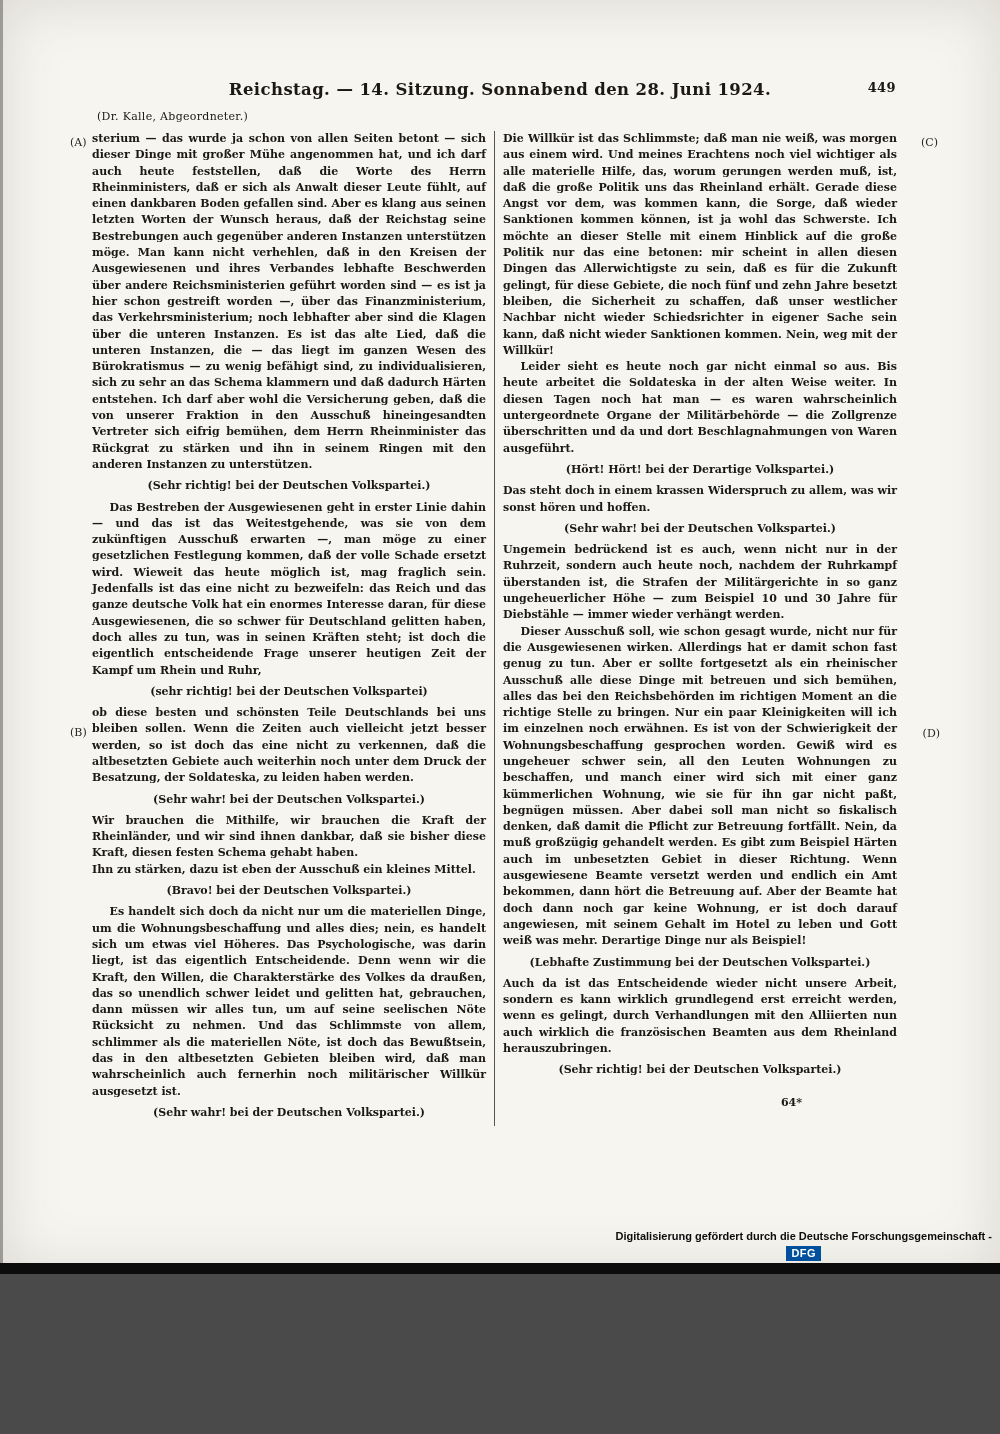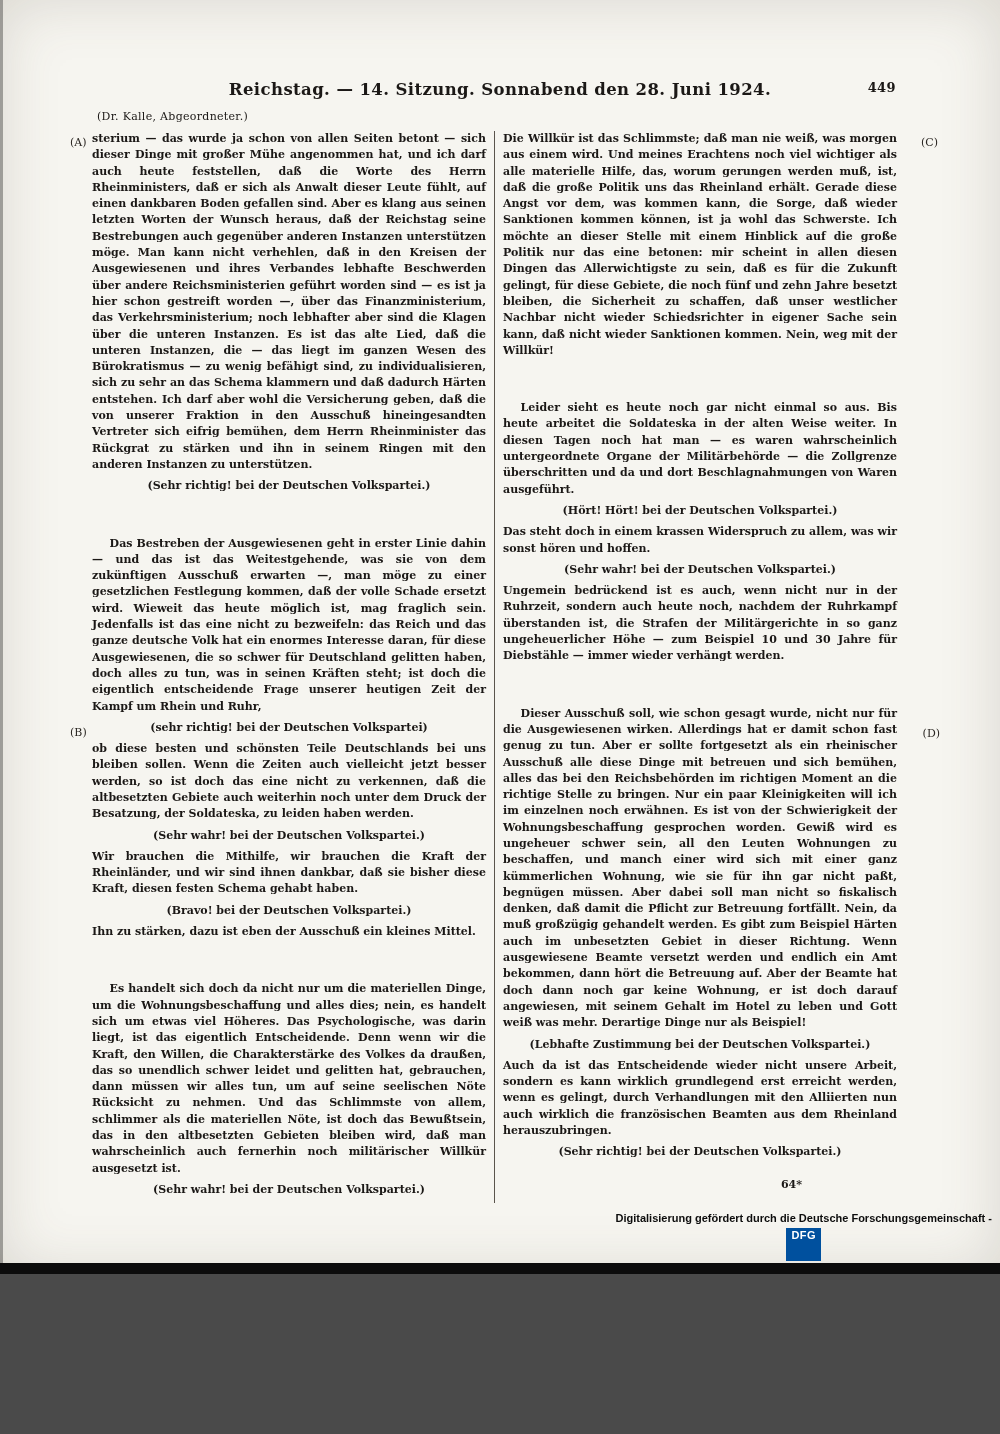--- a/index.html
+++ b/index.html
@@ -42,36 +42,36 @@
   .columns {
     position: absolute; top: 131px; left: 92px;
     display: flex; align-items: stretch;
   }
   .col { width: 394px; font-size: 11px; line-height: 16.3px; font-weight: bold; }
   .divider {
     width: 1px; background: #5a544c; margin: 0 8px;
     align-self: stretch;
   }
   .para { margin: 0; text-align: justify; }
-  .para.indent { text-indent: 1.6em; margin-top: 41px; }
+  .para.indent { text-indent: 1.6em; }
   .para.interjection {
     text-align: center; text-indent: 0; margin: 5px 18px;
   }
   .para.signature {
     text-align: right; padding-right: 95px; margin-top: 16px;
   }
   
   .digit-footer {
     position: absolute; right: 8px; bottom: 13px;
     display: flex; align-items: center; gap: 4px;
     font-family: "Liberation Sans", sans-serif;
     font-size: 11px; color: #0d0d0d; font-weight: bold; flex-direction: column;
   }
   .dfg {
-    color: #ffffff; padding: 1px 5px 20px 5px;
+    color: #ffffff; padding: 1px 5px 2px 5px;
     font-weight: bold; font-size: 11px; letter-spacing: 0.5px;
   }
   .bottom-edge {
     position: absolute; left: 0; right: 0; bottom: 0; height: 11px;
     background: #0c0c0c;
   }
 </style>
 </head>
 <body>
 
@@ -93,30 +93,30 @@
 
   <div class="columns">
     <div class="col" id="col-left">
         <div class="para body">sterium — das wurde ja schon von allen Seiten betont — sich dieser Dinge mit großer Mühe angenommen hat, und ich darf auch heute feststellen, daß die Worte des Herrn Rheinministers, daß er sich als Anwalt dieser Leute fühlt, auf einen dankbaren Boden gefallen sind. Aber es klang aus seinen letzten Worten der Wunsch heraus, daß der Reichstag seine Bestrebungen auch gegenüber anderen Instanzen unterstützen möge. Man kann nicht verhehlen, daß in den Kreisen der Ausgewiesenen und ihres Verbandes lebhafte Beschwerden über andere Reichsministerien geführt worden sind — es ist ja hier schon gestreift worden —, über das Finanzministerium, das Verkehrsministerium; noch lebhafter aber sind die Klagen über die unteren Instanzen. Es ist das alte Lied, daß die unteren Instanzen, die — das liegt im ganzen Wesen des Bürokratismus — zu wenig befähigt sind, zu individualisieren, sich zu sehr an das Schema klammern und daß dadurch Härten entstehen. Ich darf aber wohl die Versicherung geben, daß die von unserer Fraktion in den Ausschuß hineingesandten Vertreter sich eifrig bemühen, dem Herrn Rheinminister das Rückgrat zu stärken und ihn in seinem Ringen mit den anderen Instanzen zu unterstützen.</div>
         <div class="para interjection">(Sehr richtig! bei der Deutschen Volkspartei.)</div>
         <div class="para body indent">Das Bestreben der Ausgewiesenen geht in erster Linie dahin — und das ist das Weitestgehende, was sie von dem zukünftigen Ausschuß erwarten —, man möge zu einer gesetzlichen Festlegung kommen, daß der volle Schade ersetzt wird. Wieweit das heute möglich ist, mag fraglich sein. Jedenfalls ist das eine nicht zu bezweifeln: das Reich und das ganze deutsche Volk hat ein enormes Interesse daran, für diese Ausgewiesenen, die so schwer für Deutschland gelitten haben, doch alles zu tun, was in seinen Kräften steht; ist doch die eigentlich entscheidende Frage unserer heutigen Zeit der Kampf um Rhein und Ruhr,</div>
         <div class="para interjection">(sehr richtig! bei der Deutschen Volkspartei)</div>
         <div class="para body">ob diese besten und schönsten Teile Deutschlands bei uns bleiben sollen. Wenn die Zeiten auch vielleicht jetzt besser werden, so ist doch das eine nicht zu verkennen, daß die altbesetzten Gebiete auch weiterhin noch unter dem Druck der Besatzung, der Soldateska, zu leiden haben werden.</div>
         <div class="para interjection">(Sehr wahr! bei der Deutschen Volkspartei.)</div>
         <div class="para body">Wir brauchen die Mithilfe, wir brauchen die Kraft der Rheinländer, und wir sind ihnen dankbar, daß sie bisher diese Kraft, diesen festen Schema gehabt haben.</div>
+        <div class="para body">Ihn zu stärken, dazu ist eben der Ausschuß ein kleines Mittel.</div>
         <div class="para interjection">(Bravo! bei der Deutschen Volkspartei.)</div>
-        <div class="para body">Ihn zu stärken, dazu ist eben der Ausschuß ein kleines Mittel.</div>
         <div class="para body indent">Es handelt sich doch da nicht nur um die materiellen Dinge, um die Wohnungsbeschaffung und alles dies; nein, es handelt sich um etwas viel Höheres. Das Psychologische, was darin liegt, ist das eigentlich Entscheidende. Denn wenn wir die Kraft, den Willen, die Charakterstärke des Volkes da draußen, das so unendlich schwer leidet und gelitten hat, gebrauchen, dann müssen wir alles tun, um auf seine seelischen Nöte Rücksicht zu nehmen. Und das Schlimmste von allem, schlimmer als die materiellen Nöte, ist doch das Bewußtsein, das in den altbesetzten Gebieten bleiben wird, daß man wahrscheinlich auch fernerhin noch militärischer Willkür ausgesetzt ist.</div>
         <div class="para interjection">(Sehr wahr! bei der Deutschen Volkspartei.)</div>
       </div>
     <div class="divider"></div>
     <div class="col" id="col-right">
         <div class="para body">Die Willkür ist das Schlimmste; daß man nie weiß, was morgen aus einem wird. Und meines Erachtens noch viel wichtiger als alle materielle Hilfe, das, worum gerungen werden muß, ist, daß die große Politik uns das Rheinland erhält. Gerade diese Angst vor dem, was kommen kann, die Sorge, daß wieder Sanktionen kommen können, ist ja wohl das Schwerste. Ich möchte an dieser Stelle mit einem Hinblick auf die große Politik nur das eine betonen: mir scheint in allen diesen Dingen das Allerwichtigste zu sein, daß es für die Zukunft gelingt, für diese Gebiete, die noch fünf und zehn Jahre besetzt bleiben, die Sicherheit zu schaffen, daß unser westlicher Nachbar nicht wieder Schiedsrichter in eigener Sache sein kann, daß nicht wieder Sanktionen kommen. Nein, weg mit der Willkür!</div>
         <div class="para body indent">Leider sieht es heute noch gar nicht einmal so aus. Bis heute arbeitet die Soldateska in der alten Weise weiter. In diesen Tagen noch hat man — es waren wahrscheinlich untergeordnete Organe der Militärbehörde — die Zollgrenze überschritten und da und dort Beschlagnahmungen von Waren ausgeführt.</div>
-        <div class="para interjection">(Hört! Hört! bei der Deutschen Volkspartei.)</div>
+        <div class="para interjection">(Hört! Hört! bei der Derartige Volkspartei.)</div>
         <div class="para body">Das steht doch in einem krassen Widerspruch zu allem, was wir sonst hören und hoffen.</div>
         <div class="para interjection">(Sehr wahr! bei der Deutschen Volkspartei.)</div>
         <div class="para body">Ungemein bedrückend ist es auch, wenn nicht nur in der Ruhrzeit, sondern auch heute noch, nachdem der Ruhrkampf überstanden ist, die Strafen der Militärgerichte in so ganz ungeheuerlicher Höhe — zum Beispiel 10 und 30 Jahre für Diebstähle — immer wieder verhängt werden.</div>
         <div class="para body indent">Dieser Ausschuß soll, wie schon gesagt wurde, nicht nur für die Ausgewiesenen wirken. Allerdings hat er damit schon fast genug zu tun. Aber er sollte fortgesetzt als ein rheinischer Ausschuß alle diese Dinge mit betreuen und sich bemühen, alles das bei den Reichsbehörden im richtigen Moment an die richtige Stelle zu bringen. Nur ein paar Kleinigkeiten will ich im einzelnen noch erwähnen. Es ist von der Schwierigkeit der Wohnungsbeschaffung gesprochen worden. Gewiß wird es ungeheuer schwer sein, all den Leuten Wohnungen zu beschaffen, und manch einer wird sich mit einer ganz kümmerlichen Wohnung, wie sie für ihn gar nicht paßt, begnügen müssen. Aber dabei soll man nicht so fiskalisch denken, daß damit die Pflicht zur Betreuung fortfällt. Nein, da muß großzügig gehandelt werden. Es gibt zum Beispiel Härten auch im unbesetzten Gebiet in dieser Richtung. Wenn ausgewiesene Beamte versetzt werden und endlich ein Amt bekommen, dann hört die Betreuung auf. Aber der Beamte hat doch dann noch gar keine Wohnung, er ist doch darauf angewiesen, mit seinem Gehalt im Hotel zu leben und Gott weiß was mehr. Derartige Dinge nur als Beispiel!</div>
         <div class="para interjection">(Lebhafte Zustimmung bei der Deutschen Volkspartei.)</div>
         <div class="para body">Auch da ist das Entscheidende wieder nicht unsere Arbeit, sondern es kann wirklich grundlegend erst erreicht werden, wenn es gelingt, durch Verhandlungen mit den Alliierten nun auch wirklich die französischen Beamten aus dem Rheinland herauszubringen.</div>
         <div class="para interjection">(Sehr richtig! bei der Deutschen Volkspartei.)</div>
         <div class="para signature">64*</div>
       </div>
   </div>

